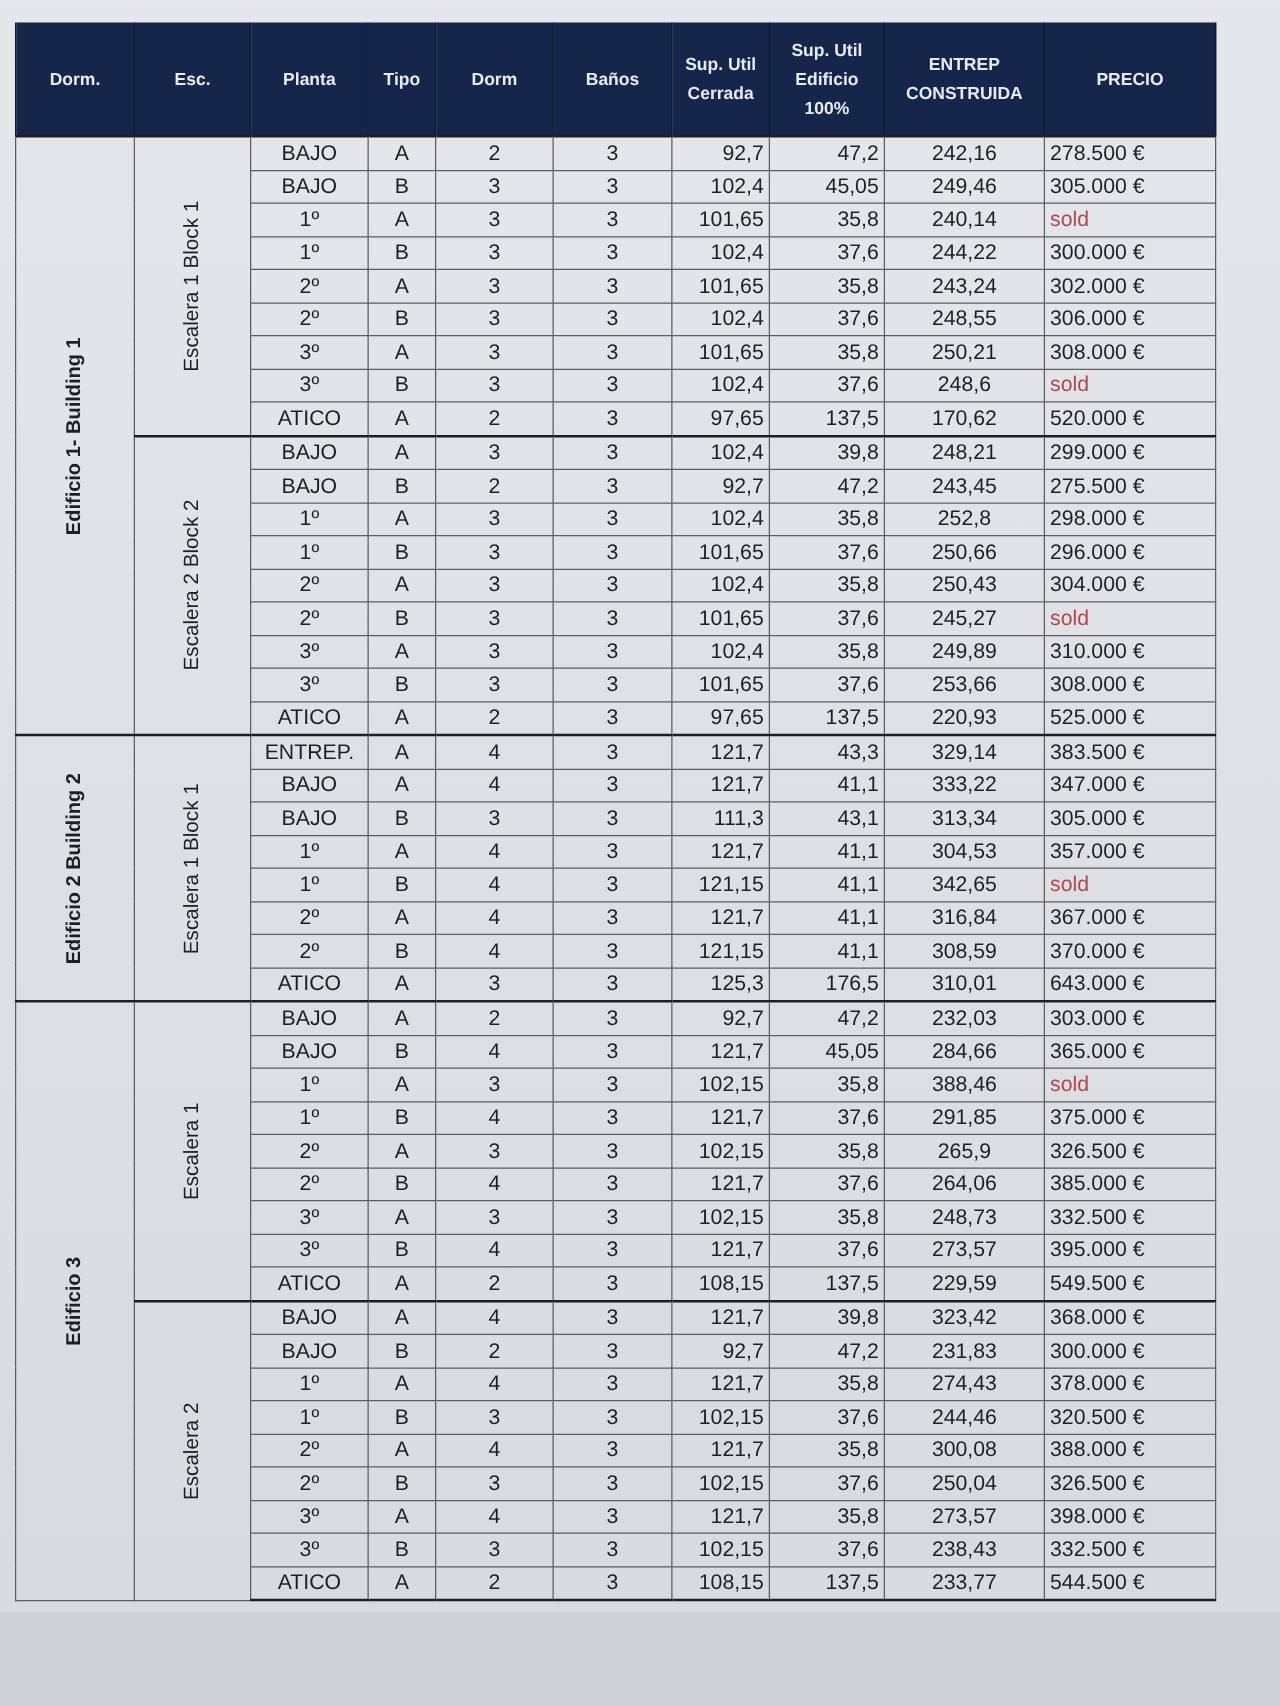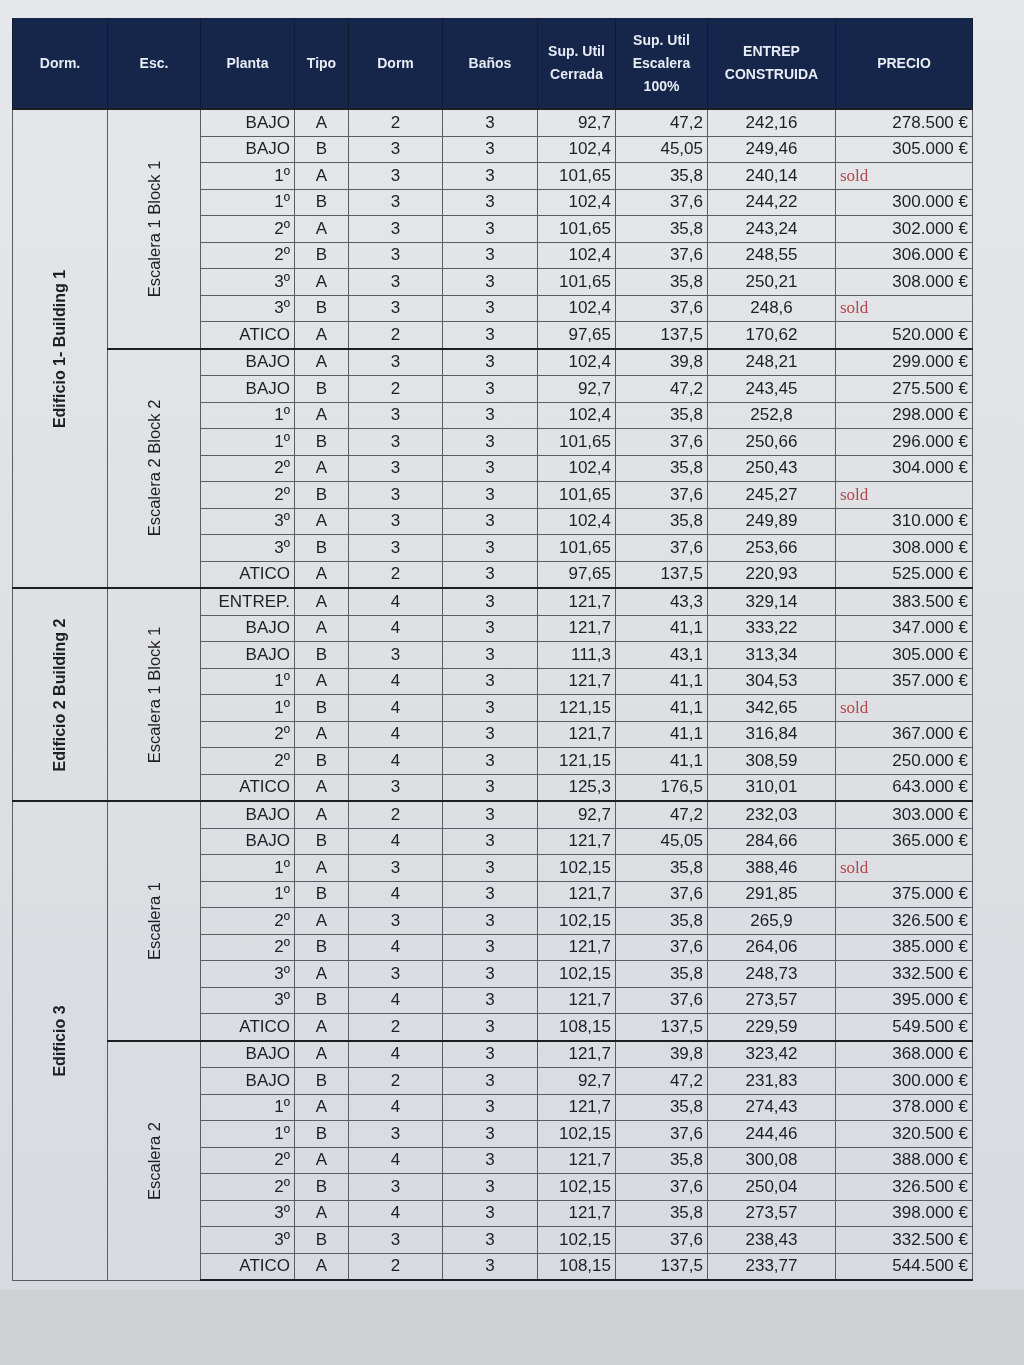--- a/index.html
+++ b/index.html
@@ -36,23 +36,23 @@
     height: 25.5px;
     font-size: 17px;
     border: 1px solid #5b5d63;
     padding: 0 4px;
     white-space: nowrap;
     overflow: hidden;
     background: transparent;
   }
   td.c { text-align: center; }
   td.r { text-align: right; }
-  td.l { text-align: right; }
-  td.price { text-align: right; padding-right: 6px; }
-  td.price.sold { text-align: left; color: #b2474e; padding-left: 4px; font-family: Liberation Serif, serif; }
+  td.l { text-align: center; }
+  td.price { padding-right: 6px; }
+  td.price.sold { text-align: left; color: #b2474e; padding-left: 4px; }
   td.merge {
     border: 1.5px solid #2a2b30;
     position: relative; padding: 0;
   }
   td.merge .vlabel {
     position: absolute; left: 50%; top: 50%;
     transform: translate(-50%, -50%) rotate(-90deg);
     white-space: nowrap; font-size: 16.5px;
   }
   td.merge.edif .vlabel { font-weight: bold; font-size: 16px; }
@@ -95,21 +95,21 @@
           </th>
           <th>
             <div>Baños</div>
           </th>
           <th>
             <div>Sup. Util</div>
             <div>Cerrada</div>
           </th>
           <th>
             <div>Sup. Util</div>
-            <div>Escalera</div>
+            <div>Edificio</div>
             <div>100%</div>
           </th>
           <th>
             <div>ENTREP</div>
             <div>CONSTRUIDA</div>
           </th>
           <th>
             <div>PRECIO</div>
           </th>
         </tr>
@@ -371,21 +371,21 @@
           <td class="price">367.000 €</td>
         </tr>
         <tr>
           <td class="l">2º</td>
           <td class="c">B</td>
           <td class="c">4</td>
           <td class="c">3</td>
           <td class="r">121,15</td>
           <td class="r">41,1</td>
           <td class="c">308,59</td>
-          <td class="price">250.000 €</td>
+          <td class="price">370.000 €</td>
         </tr>
         <tr>
           <td class="l">ATICO</td>
           <td class="c">A</td>
           <td class="c">3</td>
           <td class="c">3</td>
           <td class="r">125,3</td>
           <td class="r">176,5</td>
           <td class="c">310,01</td>
           <td class="price">643.000 €</td>

